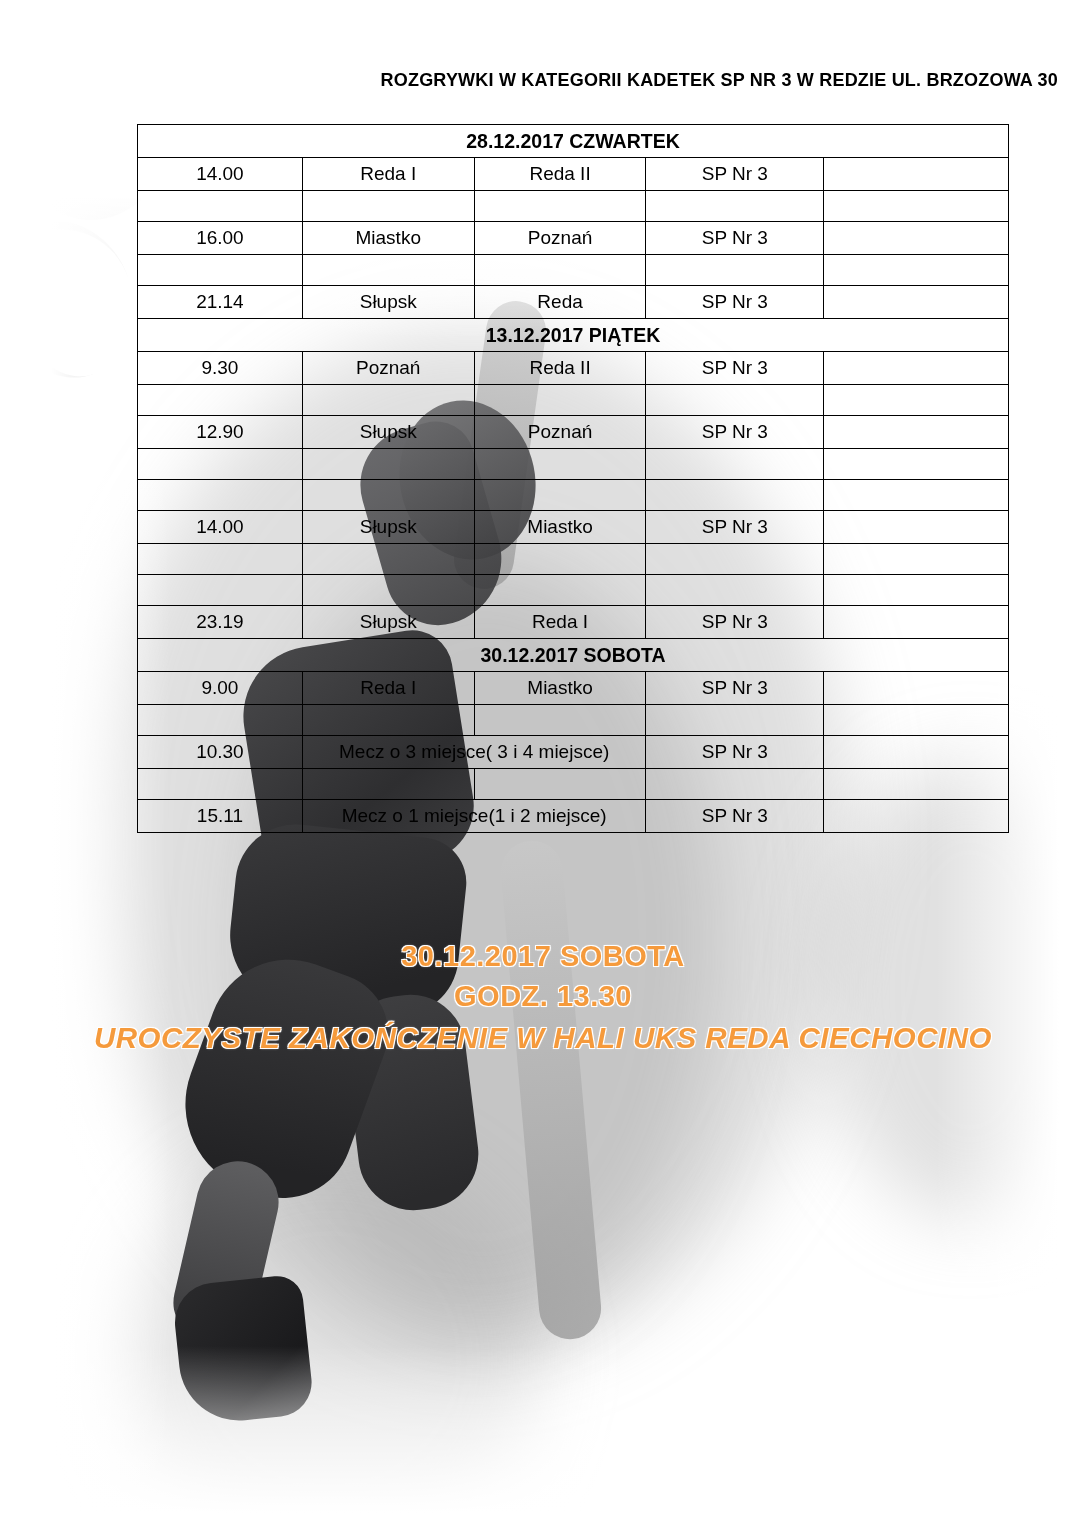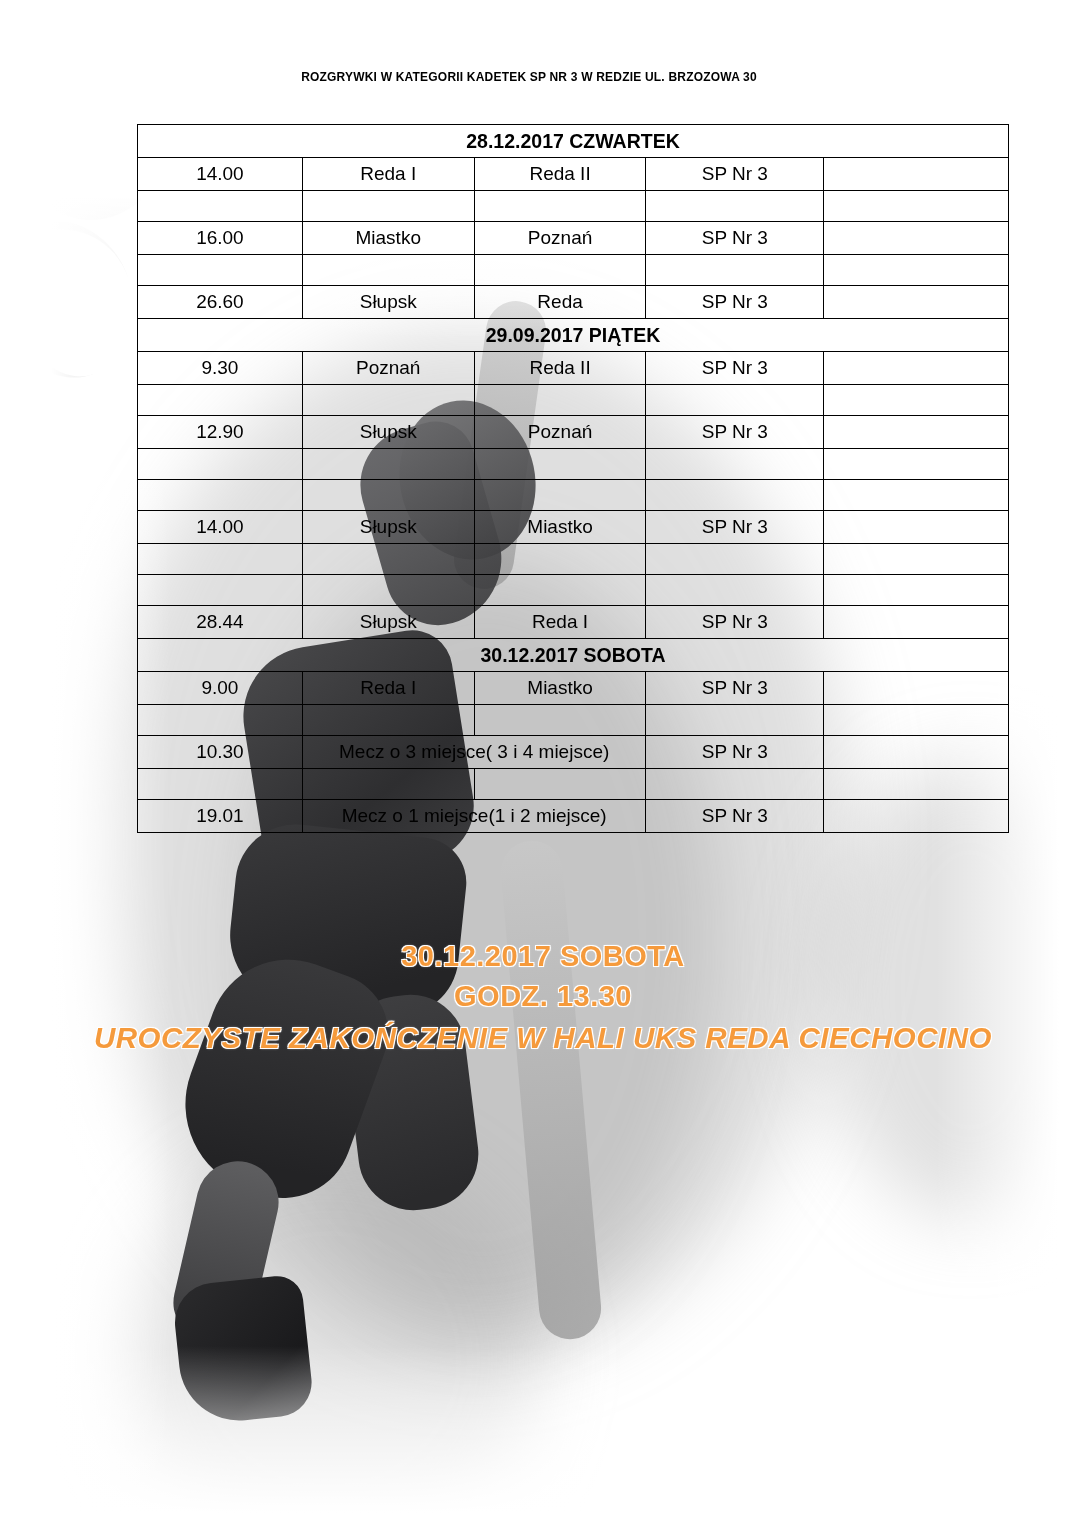--- a/index.html
+++ b/index.html
@@ -147,22 +147,22 @@
   #content {
     position: relative;
     z-index: 2;
   }
 
   #doc-title {
     position: absolute;
     top: 70px;
     left: 0;
     width: 1058px;
-    text-align: center;
-    font-size: 12px;
+    text-align: right;
+    font-size: 18px;
     font-weight: bold;
     letter-spacing: .2px;
   }
 
   #schedule-table {
     position: absolute;
     top: 124px;
     left: 137px;
     width: 872px;
     border-collapse: collapse;
@@ -276,28 +276,28 @@
           <td></td>
         </tr>
         <tr>
           <td class="spacer"></td>
           <td class="spacer"></td>
           <td class="spacer"></td>
           <td class="spacer"></td>
           <td class="spacer"></td>
         </tr>
         <tr>
-          <td>26.60</td>
+          <td>21.14</td>
           <td>Słupsk</td>
           <td>Reda</td>
           <td>SP Nr 3</td>
           <td></td>
         </tr>
         <tr>
-          <td class="day" colspan="5">29.09.2017 PIĄTEK</td>
+          <td class="day" colspan="5">13.12.2017 PIĄTEK</td>
         </tr>
         <tr>
           <td>9.30</td>
           <td>Poznań</td>
           <td>Reda II</td>
           <td>SP Nr 3</td>
           <td></td>
         </tr>
         <tr>
           <td class="spacer"></td>
@@ -342,21 +342,21 @@
           <td class="spacer"></td>
         </tr>
         <tr>
           <td class="spacer"></td>
           <td class="spacer"></td>
           <td class="spacer"></td>
           <td class="spacer"></td>
           <td class="spacer"></td>
         </tr>
         <tr>
-          <td>28.44</td>
+          <td>23.19</td>
           <td>Słupsk</td>
           <td>Reda I</td>
           <td>SP Nr 3</td>
           <td></td>
         </tr>
         <tr>
           <td class="day" colspan="5">30.12.2017 SOBOTA</td>
         </tr>
         <tr>
           <td>9.00</td>
@@ -379,21 +379,21 @@
           <td></td>
         </tr>
         <tr>
           <td class="spacer"></td>
           <td class="spacer"></td>
           <td class="spacer"></td>
           <td class="spacer"></td>
           <td class="spacer"></td>
         </tr>
         <tr>
-          <td>19.01</td>
+          <td>15.11</td>
           <td colspan="2">Mecz o 1 miejsce(1 i 2 miejsce)</td>
           <td>SP Nr 3</td>
           <td></td>
         </tr>
       </tbody>
   </table>
 
   <div id="closing-block" style="color: rgb(245, 154, 60);">
     <div id="closing-line-1">30.12.2017 SOBOTA</div>
     <div id="closing-line-2">GODZ. 13.30</div>

